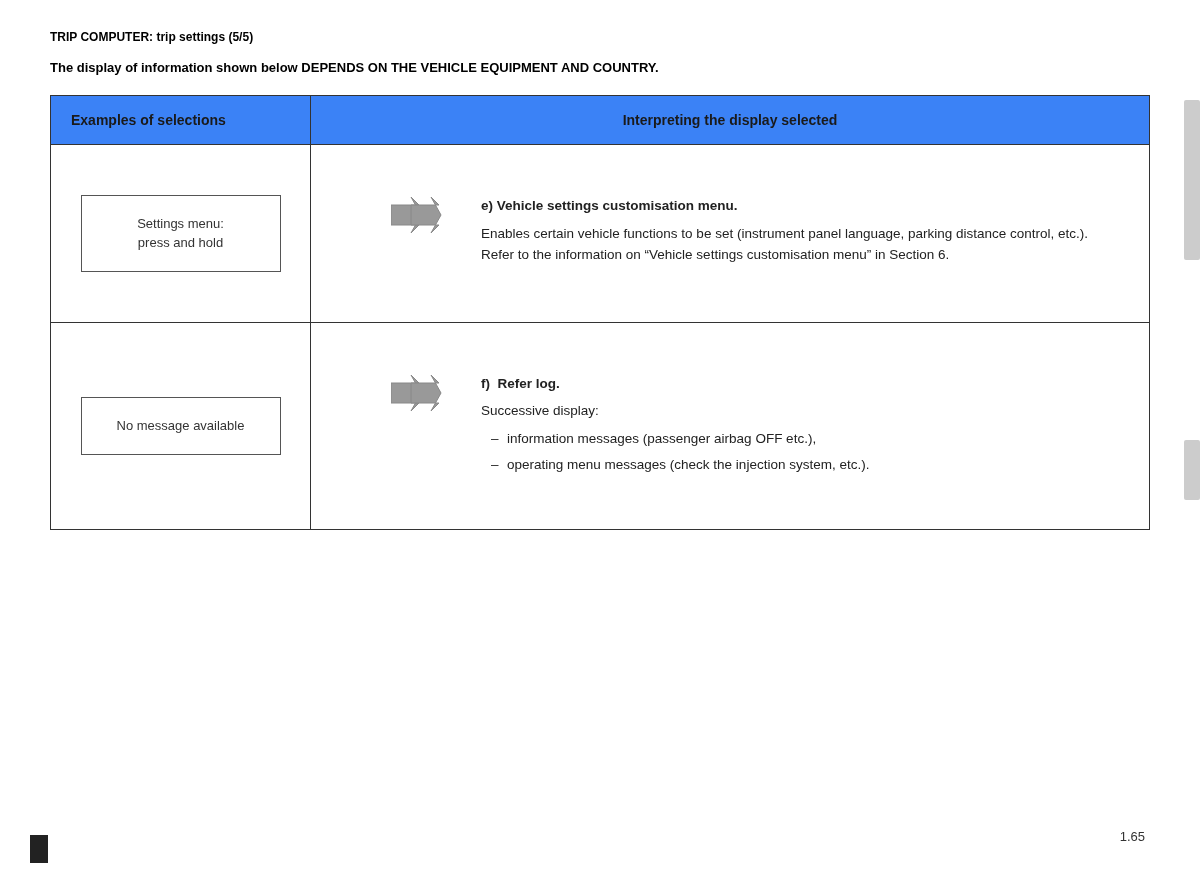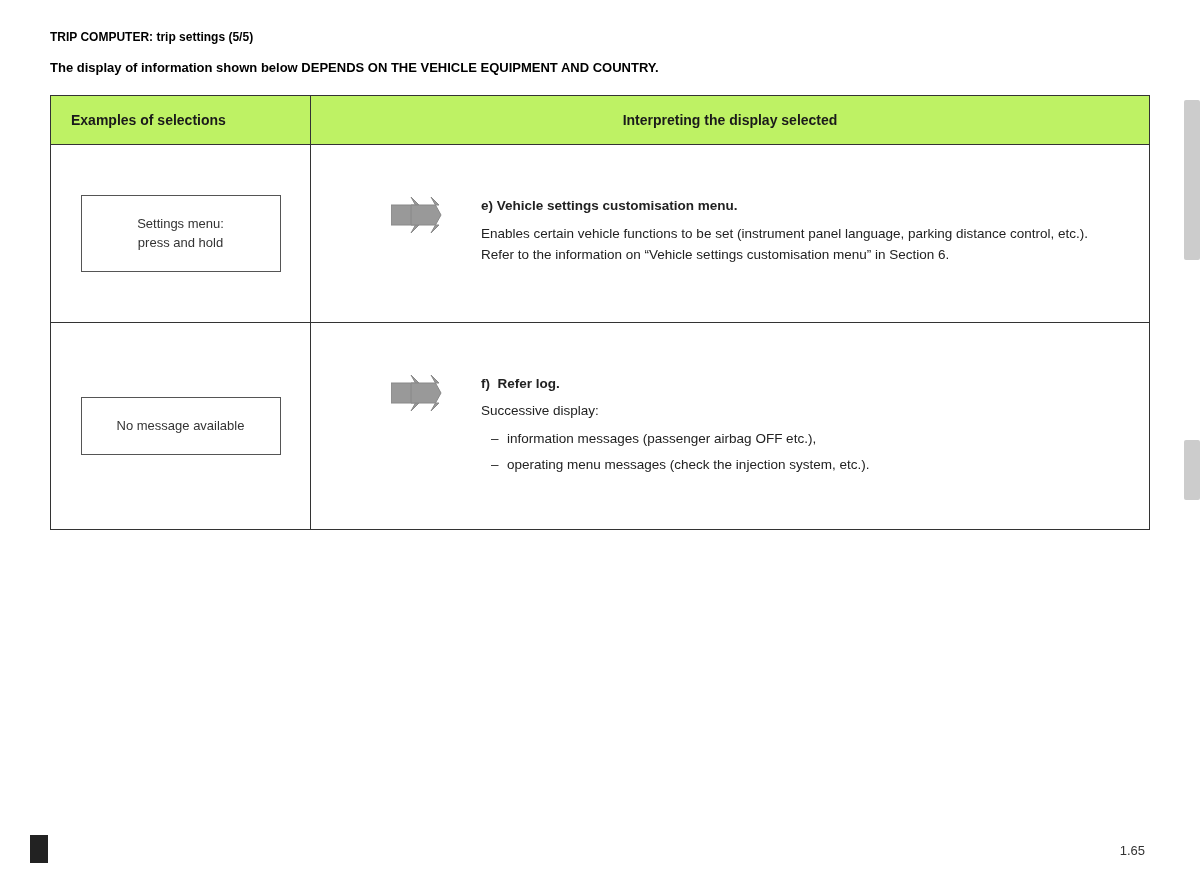--- a/index.html
+++ b/index.html
@@ -39,21 +39,21 @@
       border: 1.5px solid #333;
       margin-bottom: 30px;
     }
 
     .main-table th {
       border: 1.5px solid #333;
       padding: 16px 20px;
       text-align: center;
       font-weight: bold;
       font-size: 14px;
-      background: #bef264;
+      background: #3b82f6;
       vertical-align: middle;
     }
 
     .main-table th.col-examples {
       width: 260px;
       text-align: left;
       padding-left: 20px;
     }
 
     .main-table td {
@@ -150,21 +150,21 @@
       right: 0;
       top: 440px;
       width: 16px;
       height: 60px;
       background: #ccc;
       border-radius: 2px;
     }
 
     .page-number {
       position: absolute;
-      bottom: 30px;
+      bottom: 44px;
       right: 55px;
       font-size: 13px;
       color: #333;
     }
 
     .bottom-bar {
       position: absolute;
       bottom: 25px;
       left: 30px;
       width: 18px;

